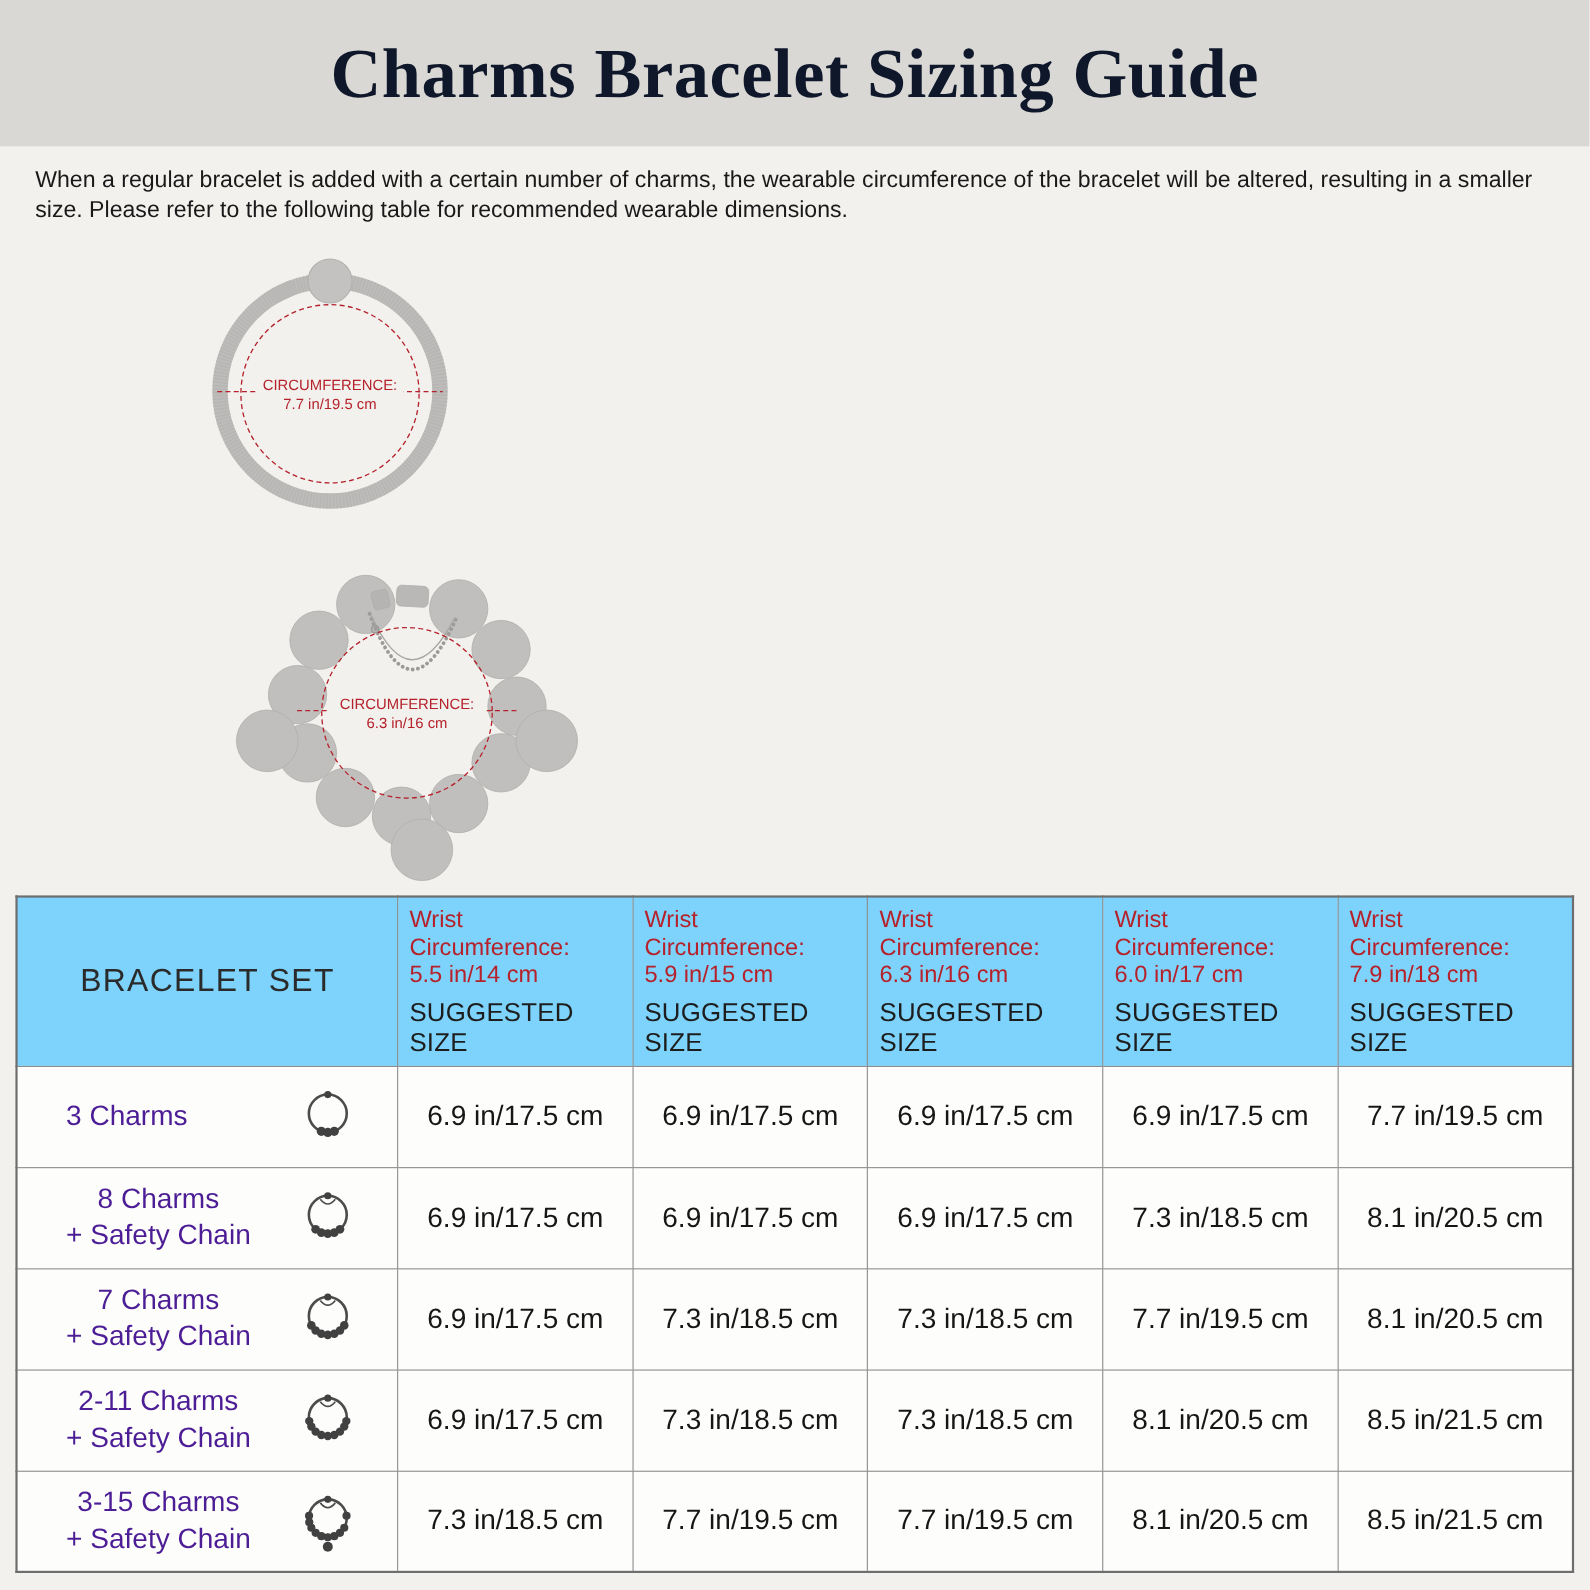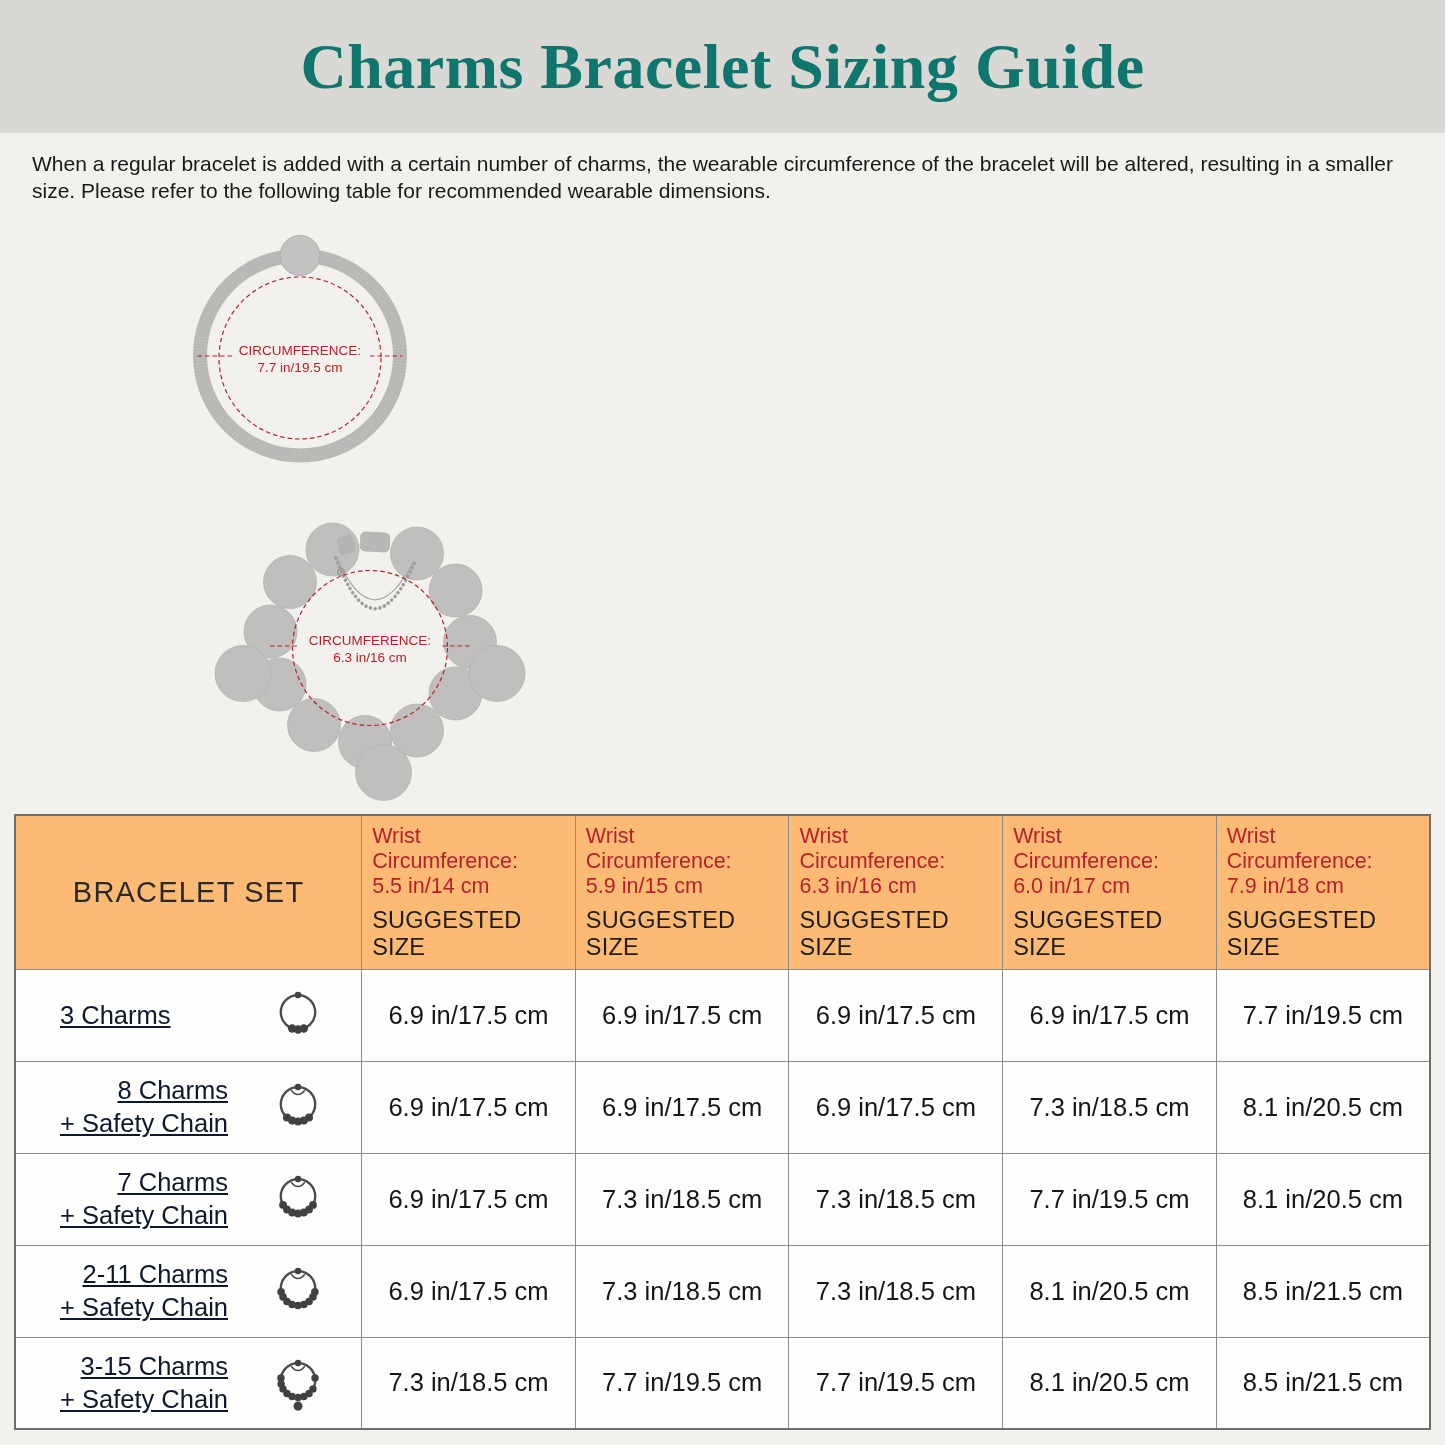--- a/index.html
+++ b/index.html
@@ -11,56 +11,56 @@
     color: #1e1e1e;
     overflow: hidden;
   }
   .title-band {
     height: 133px; background: #d9d8d5;
     display: flex; align-items: center; justify-content: center;
   }
   .title-band h1 {
     margin: 0;
     font-family: "Liberation Serif", "DejaVu Serif", serif;
-    font-weight: 700; font-size: 64px; color: #0f766e;
+    font-weight: 700; font-size: 64px; color: #0f172a;
     letter-spacing: 0.5px;
   }
   .intro {
     margin: 0; padding: 17px 34px 4px 32px;
     font-size: 21px; line-height: 1.29; color: #191919;
   }
   .diagrams {
     display: flex; justify-content: space-between;
     padding: 0 20px; height: 600px; align-items: flex-start; flex-direction: column;
   }
   .circ-text {
     fill: #b5222b; font-size: 27px; text-anchor: middle;
     font-family: "Liberation Sans", sans-serif;
   }
   table.sizing {
     border-collapse: collapse; margin: 6px auto 0;
     width: 1417px; background: #fdfdfc;
     border: 2px solid #6e6e6e; table-layout: fixed;
   }
   table.sizing th, table.sizing td { border: 1.5px solid #8d8d8d; }
-  thead th { height: 100px; vertical-align: middle; background: #fdba74; }
+  thead th { height: 100px; vertical-align: middle; background: #7dd3fc; }
   th.set-col {
     width: 24.5%; text-align: center;
     font-size: 29px; letter-spacing: 1.2px; font-weight: 400; color: #2a2a2a;
   }
   th.size-col { text-align: left; padding: 8px 4px 8px 10px; font-weight: 400; }
   .wl { color: #b5222b; font-size: 21.5px; line-height: 1.17; }
   .sl { color: #1d1d1d; font-size: 23.5px; margin-top: 7px; letter-spacing: 0.2px; }
   tbody td { height: 92px; text-align: center; font-size: 25.5px; color: #161616; }
   td.set-cell { padding: 0; }
   .set-wrap {
     display: flex; align-items: center; justify-content: space-between;
     padding: 0 34px 0 44px;
   }
-  .set-label { text-align: right; font-size: 25.5px; line-height: 1.3; color: #0f172a; text-decoration: underline; }
+  .set-label { text-align: center; font-size: 25.5px; line-height: 1.3; color: #4c1d95; }
   .set-icon { width: 58px; height: 58px; flex: 0 0 auto; }
   .iring { fill: none; stroke: #4c4c4c; stroke-width: 2.6; }
   .ibead { fill: #414141; }
   .ichain { fill: none; stroke: #4c4c4c; stroke-width: 1.7; }
 </style>
 </head>
 <body>
 
 <header class="title-band">
   <h1>Charms Bracelet Sizing Guide</h1>

